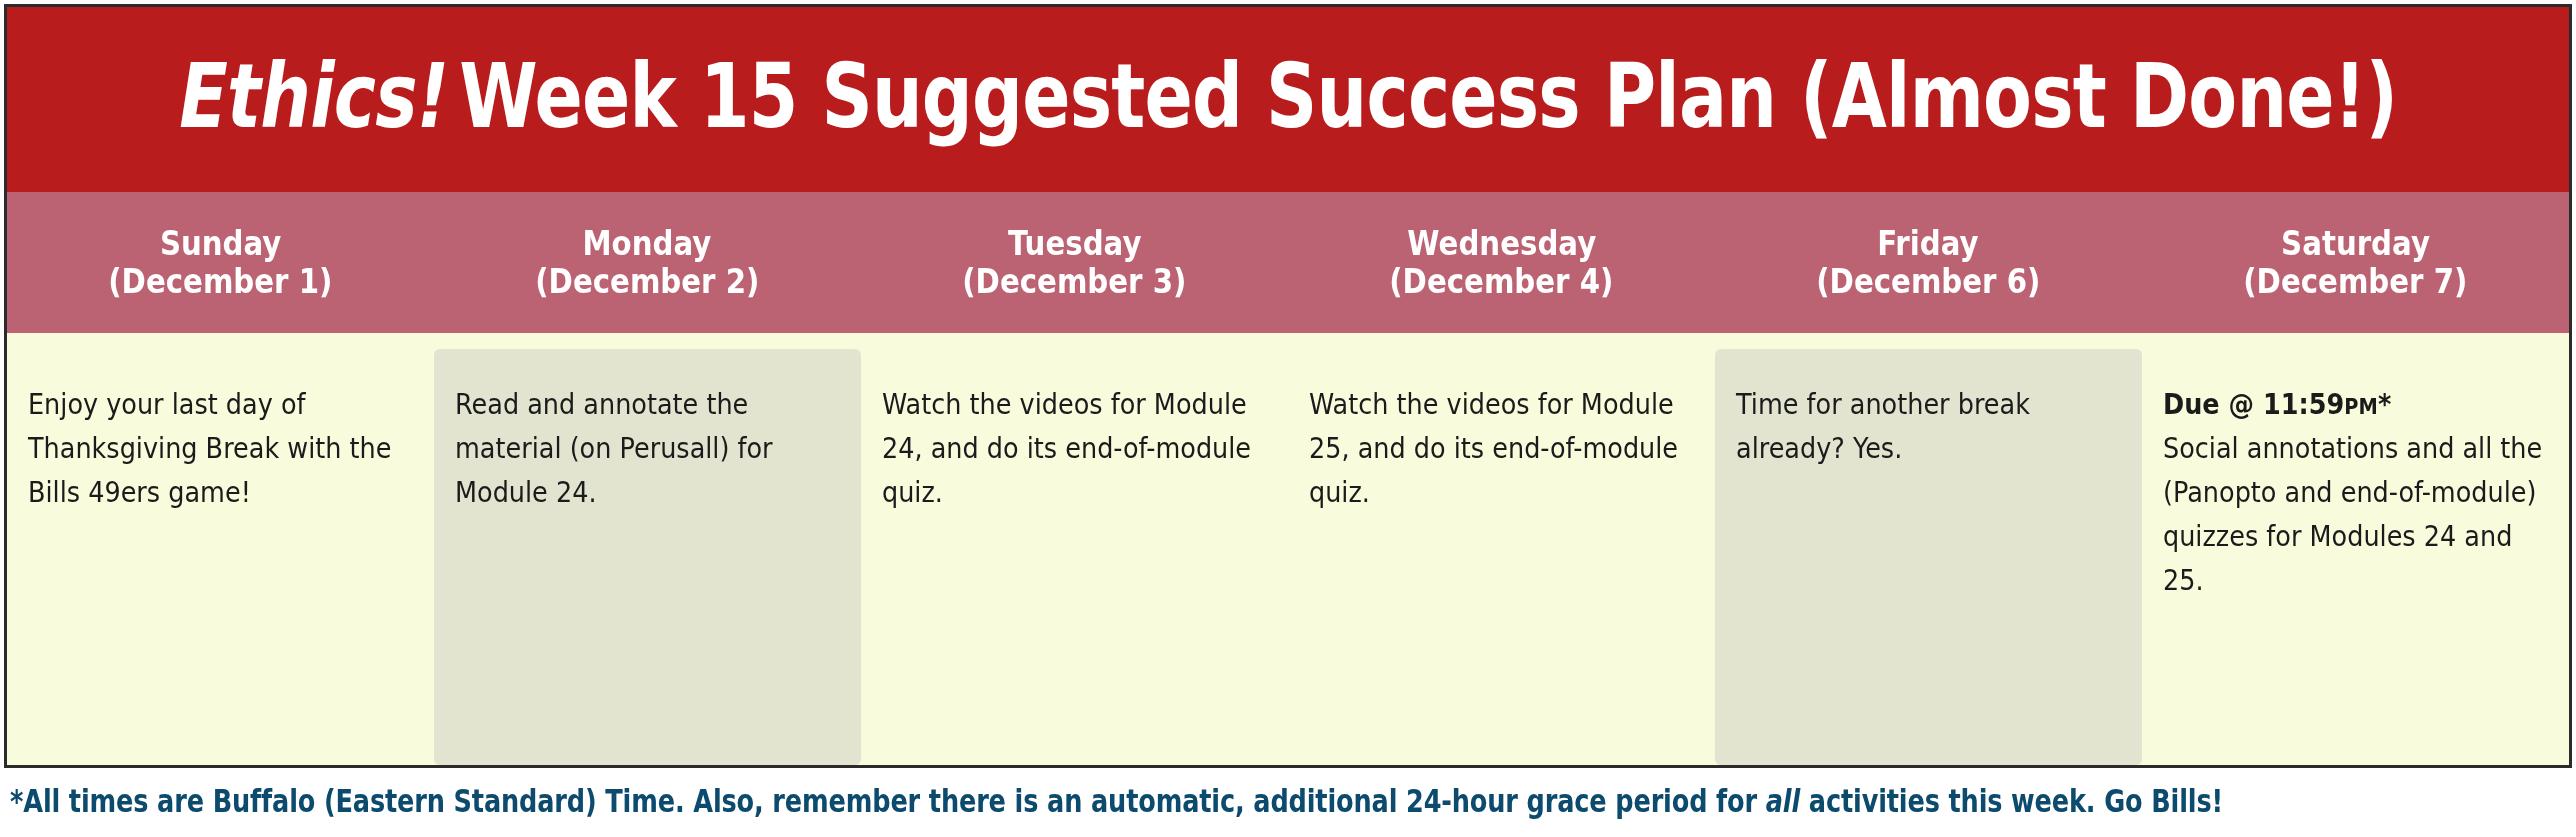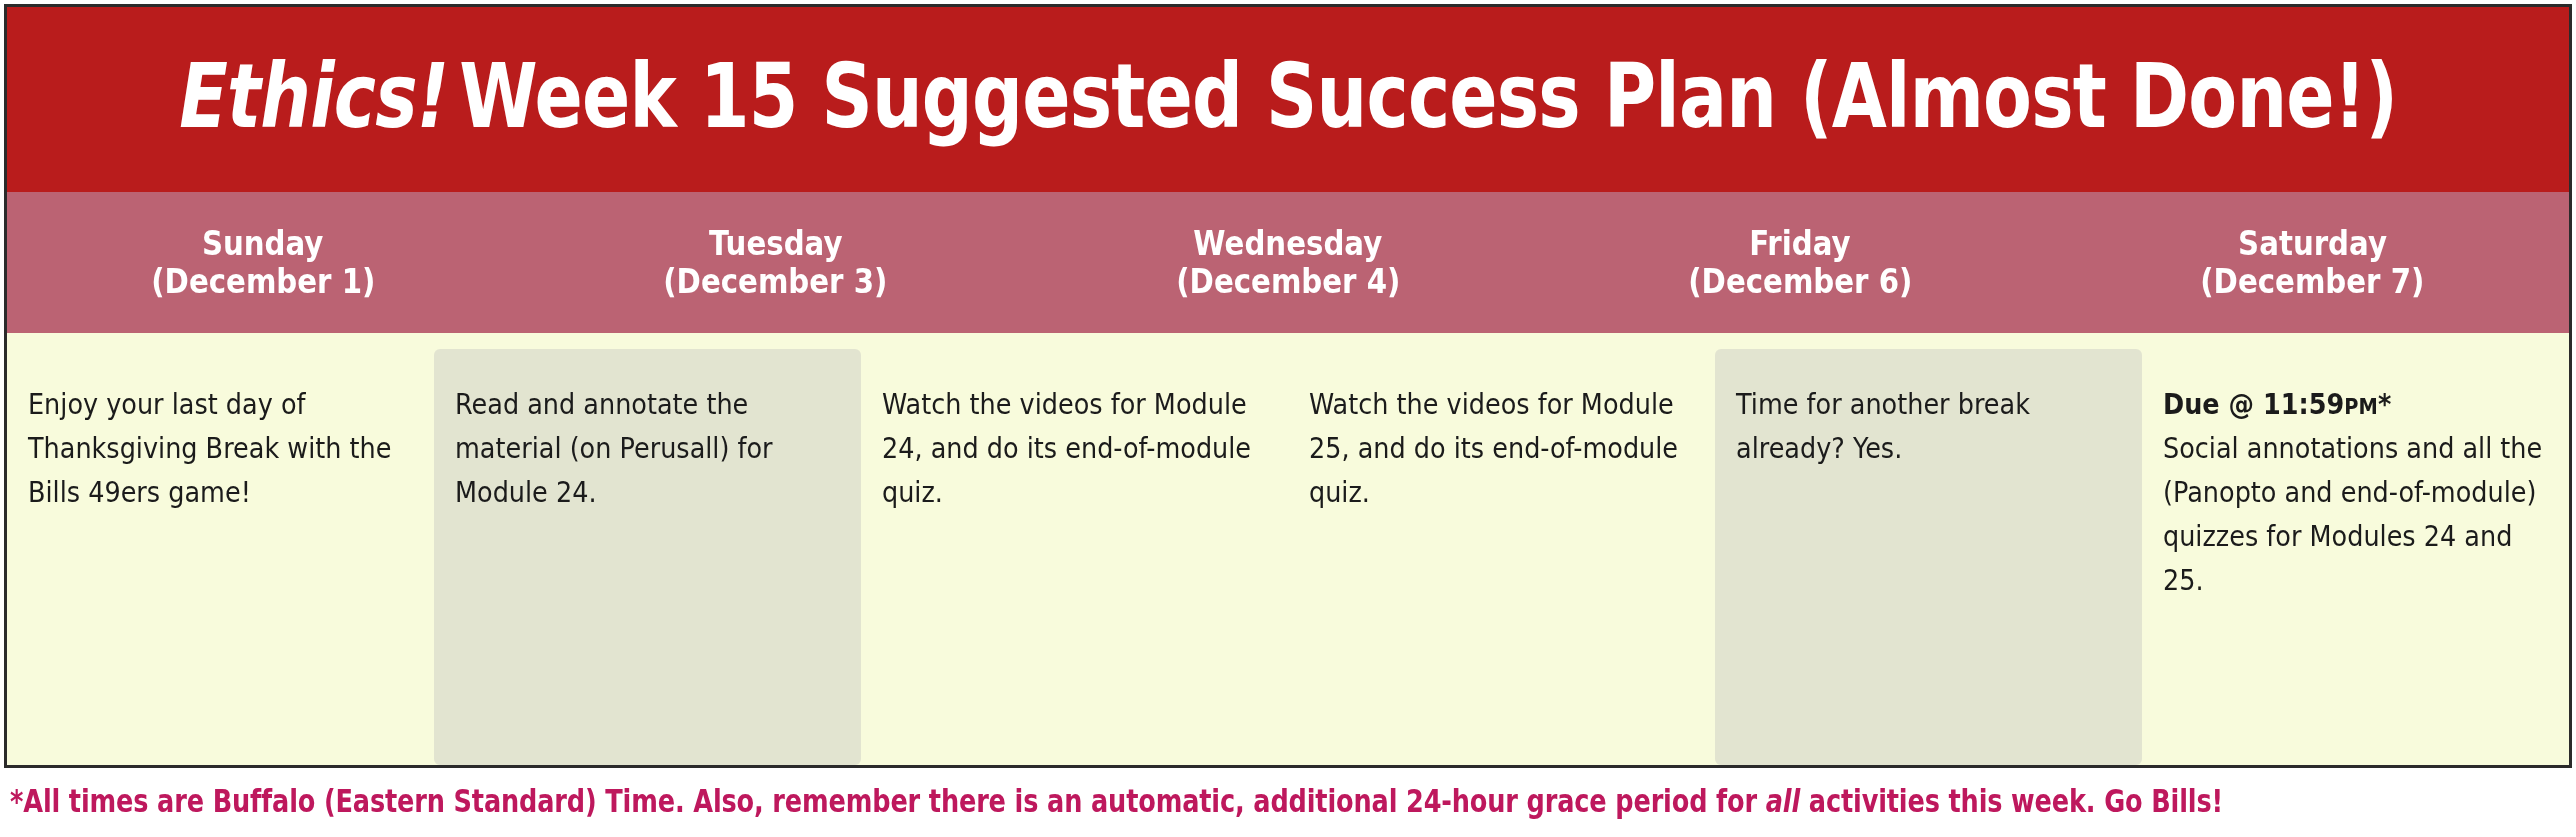--- a/index.html
+++ b/index.html
@@ -131,21 +131,21 @@
     font-size: 0.76em;
     letter-spacing: 0.2px;
   }
 
   
   .footnote {
     position: absolute;
     left: 9.7px;
     top: 784px;
     width: 2550px;
-    color: #be185d;
+    color: #0c4a6e;
     font-family: "DejaVu Sans", sans-serif;
     font-weight: bold;
     font-size: 32px;
     line-height: 1.1;
     white-space: nowrap;
     letter-spacing: -0.2px;
   }
   .footnote .inner {
     display: inline-block;
     transform: scaleX(0.80);
@@ -163,20 +163,24 @@
     <div class="title-band">
       <div class="title-text"><span class="ital">Ethics!</span><span>Week 15 Suggested Success Plan (Almost Done!)</span></div>
     </div>
 
     <div class="head-band">
       <div class="head-cell">
         <span class="dayname">Sunday</span>
         <span class="daydate">(December 1)</span>
       </div>
       <div class="head-cell">
+        <span class="dayname">Monday</span>
+        <span class="daydate">(December 2)</span>
+      </div>
+      <div class="head-cell">
         <span class="dayname">Tuesday</span>
         <span class="daydate">(December 3)</span>
       </div>
       <div class="head-cell">
         <span class="dayname">Wednesday</span>
         <span class="daydate">(December 4)</span>
       </div>
       <div class="head-cell">
         <span class="dayname">Friday</span>
         <span class="daydate">(December 6)</span>

